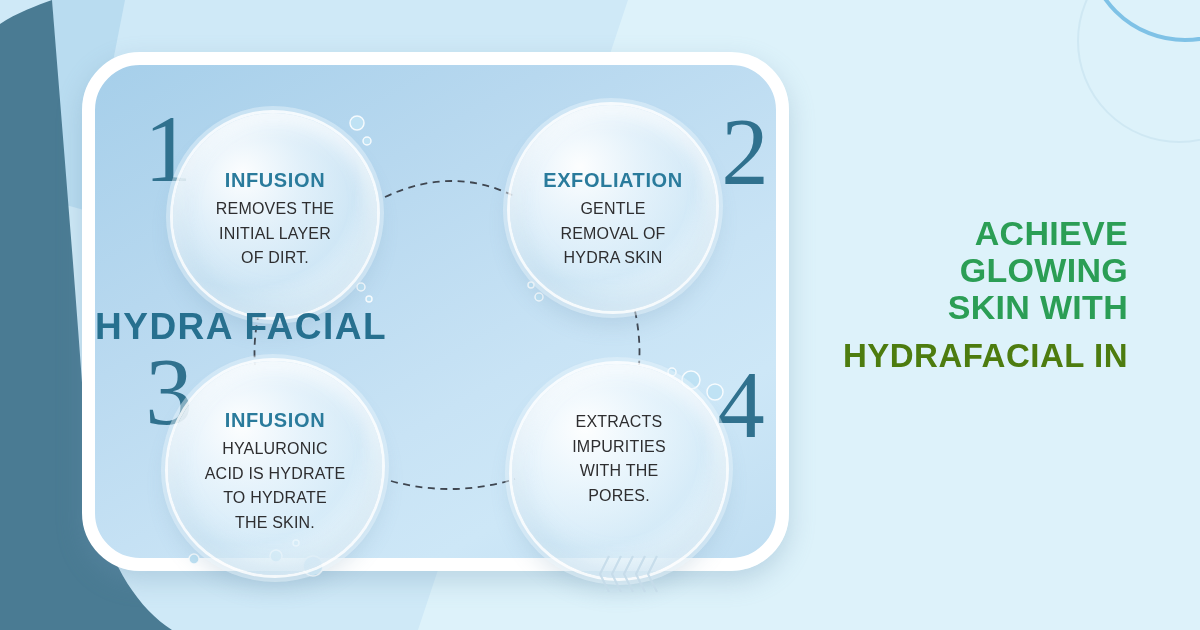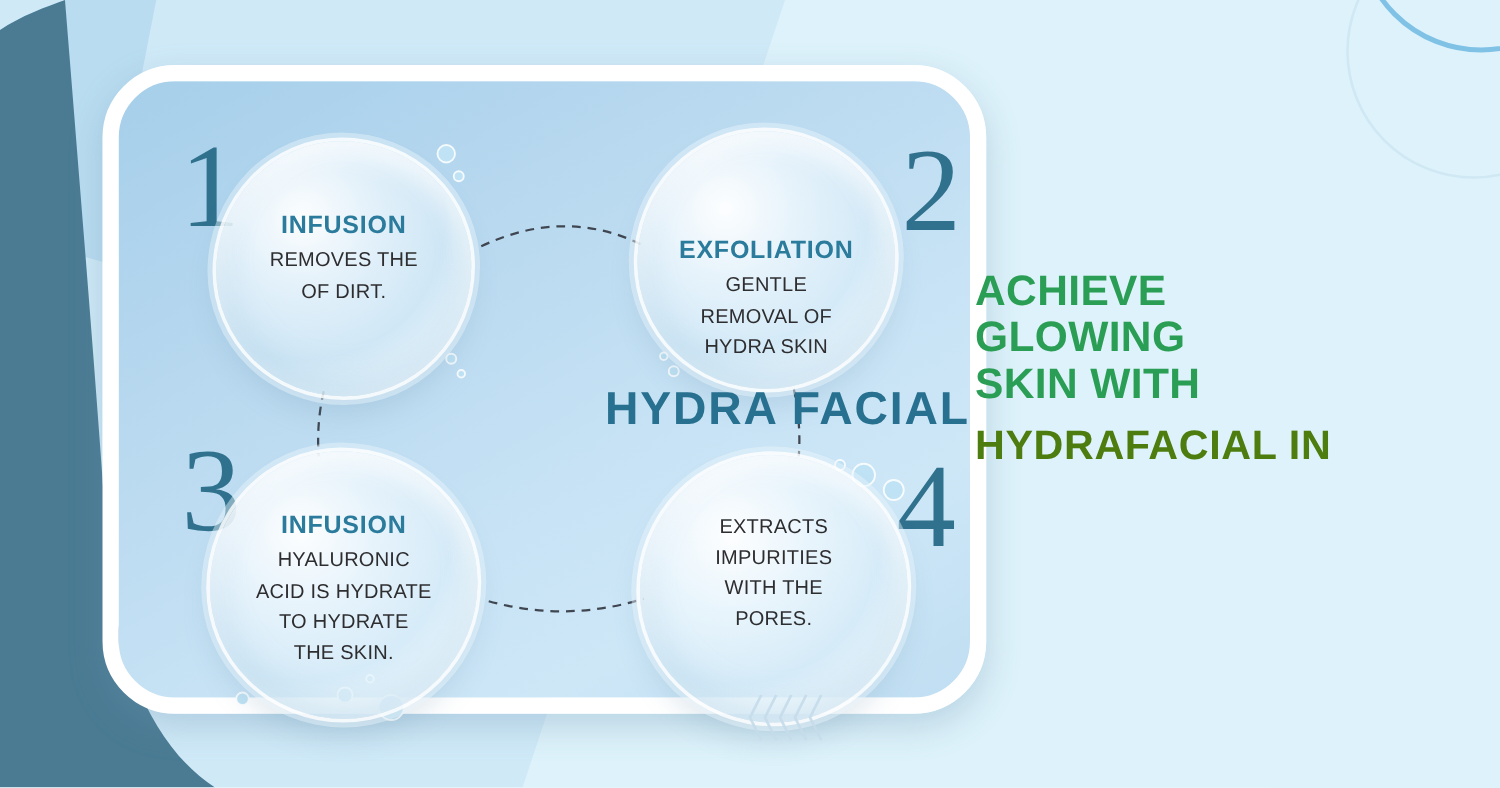--- a/index.html
+++ b/index.html
@@ -34,46 +34,46 @@
                inset 0 10px 20px rgba(255,255,255,.95);
     display:flex;flex-direction:column;align-items:center;text-align:center;
   }
   .bubble .b-title{
     font-size:20px;font-weight:bold;letter-spacing:.6px;color:#2a7b9c;margin-bottom:5px;
   }
   .bubble .b-line{
     font-size:16px;color:#2e2e30;line-height:24.5px;letter-spacing:.2px;
   }
   .b1{left:78px;top:48px;width:204px;height:204px;padding-top:56px;}
-  .b2{left:415px;top:40px;width:206px;height:206px;padding-top:64px;justify-content:center;}
+  .b2{left:415px;top:40px;width:206px;height:206px;padding-top:64px;}
   .b3{left:73px;top:296px;width:214px;height:214px;padding-top:48px;}
   .b4{left:417px;top:299px;width:214px;height:214px;padding-top:46px;}
 
   .step-number{
     position:absolute;width:56px;text-align:center;
     font-family:"Liberation Serif", serif;font-weight:400;
     font-size:95px;line-height:1;color:#30718e;
   }
   .n1{left:45px;top:37px;}
   .n2{left:622px;top:40px;}
   .n3{left:46px;top:280px;}
   .n4{left:618px;top:293px;}
 
-  .center-title{position:absolute;left:0;top:243px;width:100%;text-align:right;}
+  .center-title{position:absolute;left:0;top:243px;width:100%;text-align:left;}
   .center-title .t1{
     font-size:37px;font-weight:bold;letter-spacing:1.5px;color:#27708f;line-height:1.05;
   }
   .center-title .t2{
     font-size:27px;font-weight:bold;letter-spacing:1px;color:#1d1e20;line-height:1.1;margin-top:3px;
   }
 
   .connector-svg{position:absolute;inset:0;pointer-events:none;}
 
   
-  .headline{position:absolute;left:780px;top:215px;width:310px;text-align:left;}
+  .headline{position:absolute;left:818px;top:215px;width:310px;text-align:right;}
   .headline .green{
     font-size:34px;font-weight:bold;letter-spacing:.3px;color:#2b9e55;line-height:37px;
   }
   .headline .dark{
     font-family:Liberation Sans, sans-serif;font-size:33px;font-weight:bold;
     color:#4d7c0f;line-height:45px;margin-top:7px;letter-spacing:.5px;
   }
 
   .chevrons{position:absolute;left:592px;top:554px;}
 </style>
@@ -118,20 +118,21 @@
       </svg>
 
       <div class="step-number n1">1</div>
       <div class="step-number n2">2</div>
       <div class="step-number n3">3</div>
       <div class="step-number n4">4</div>
 
       <div class="bubble b1">
         <div class="b-title">INFUSION</div>
         <div class="b-line">REMOVES THE</div>
+        <div class="b-line">INITIAL LAYER</div>
         <div class="b-line">OF DIRT.</div>
       </div>
 
       <div class="bubble b2">
         <div class="b-title">EXFOLIATION</div>
         <div class="b-line">GENTLE</div>
         <div class="b-line">REMOVAL OF</div>
         <div class="b-line">HYDRA SKIN</div>
       </div>
 

